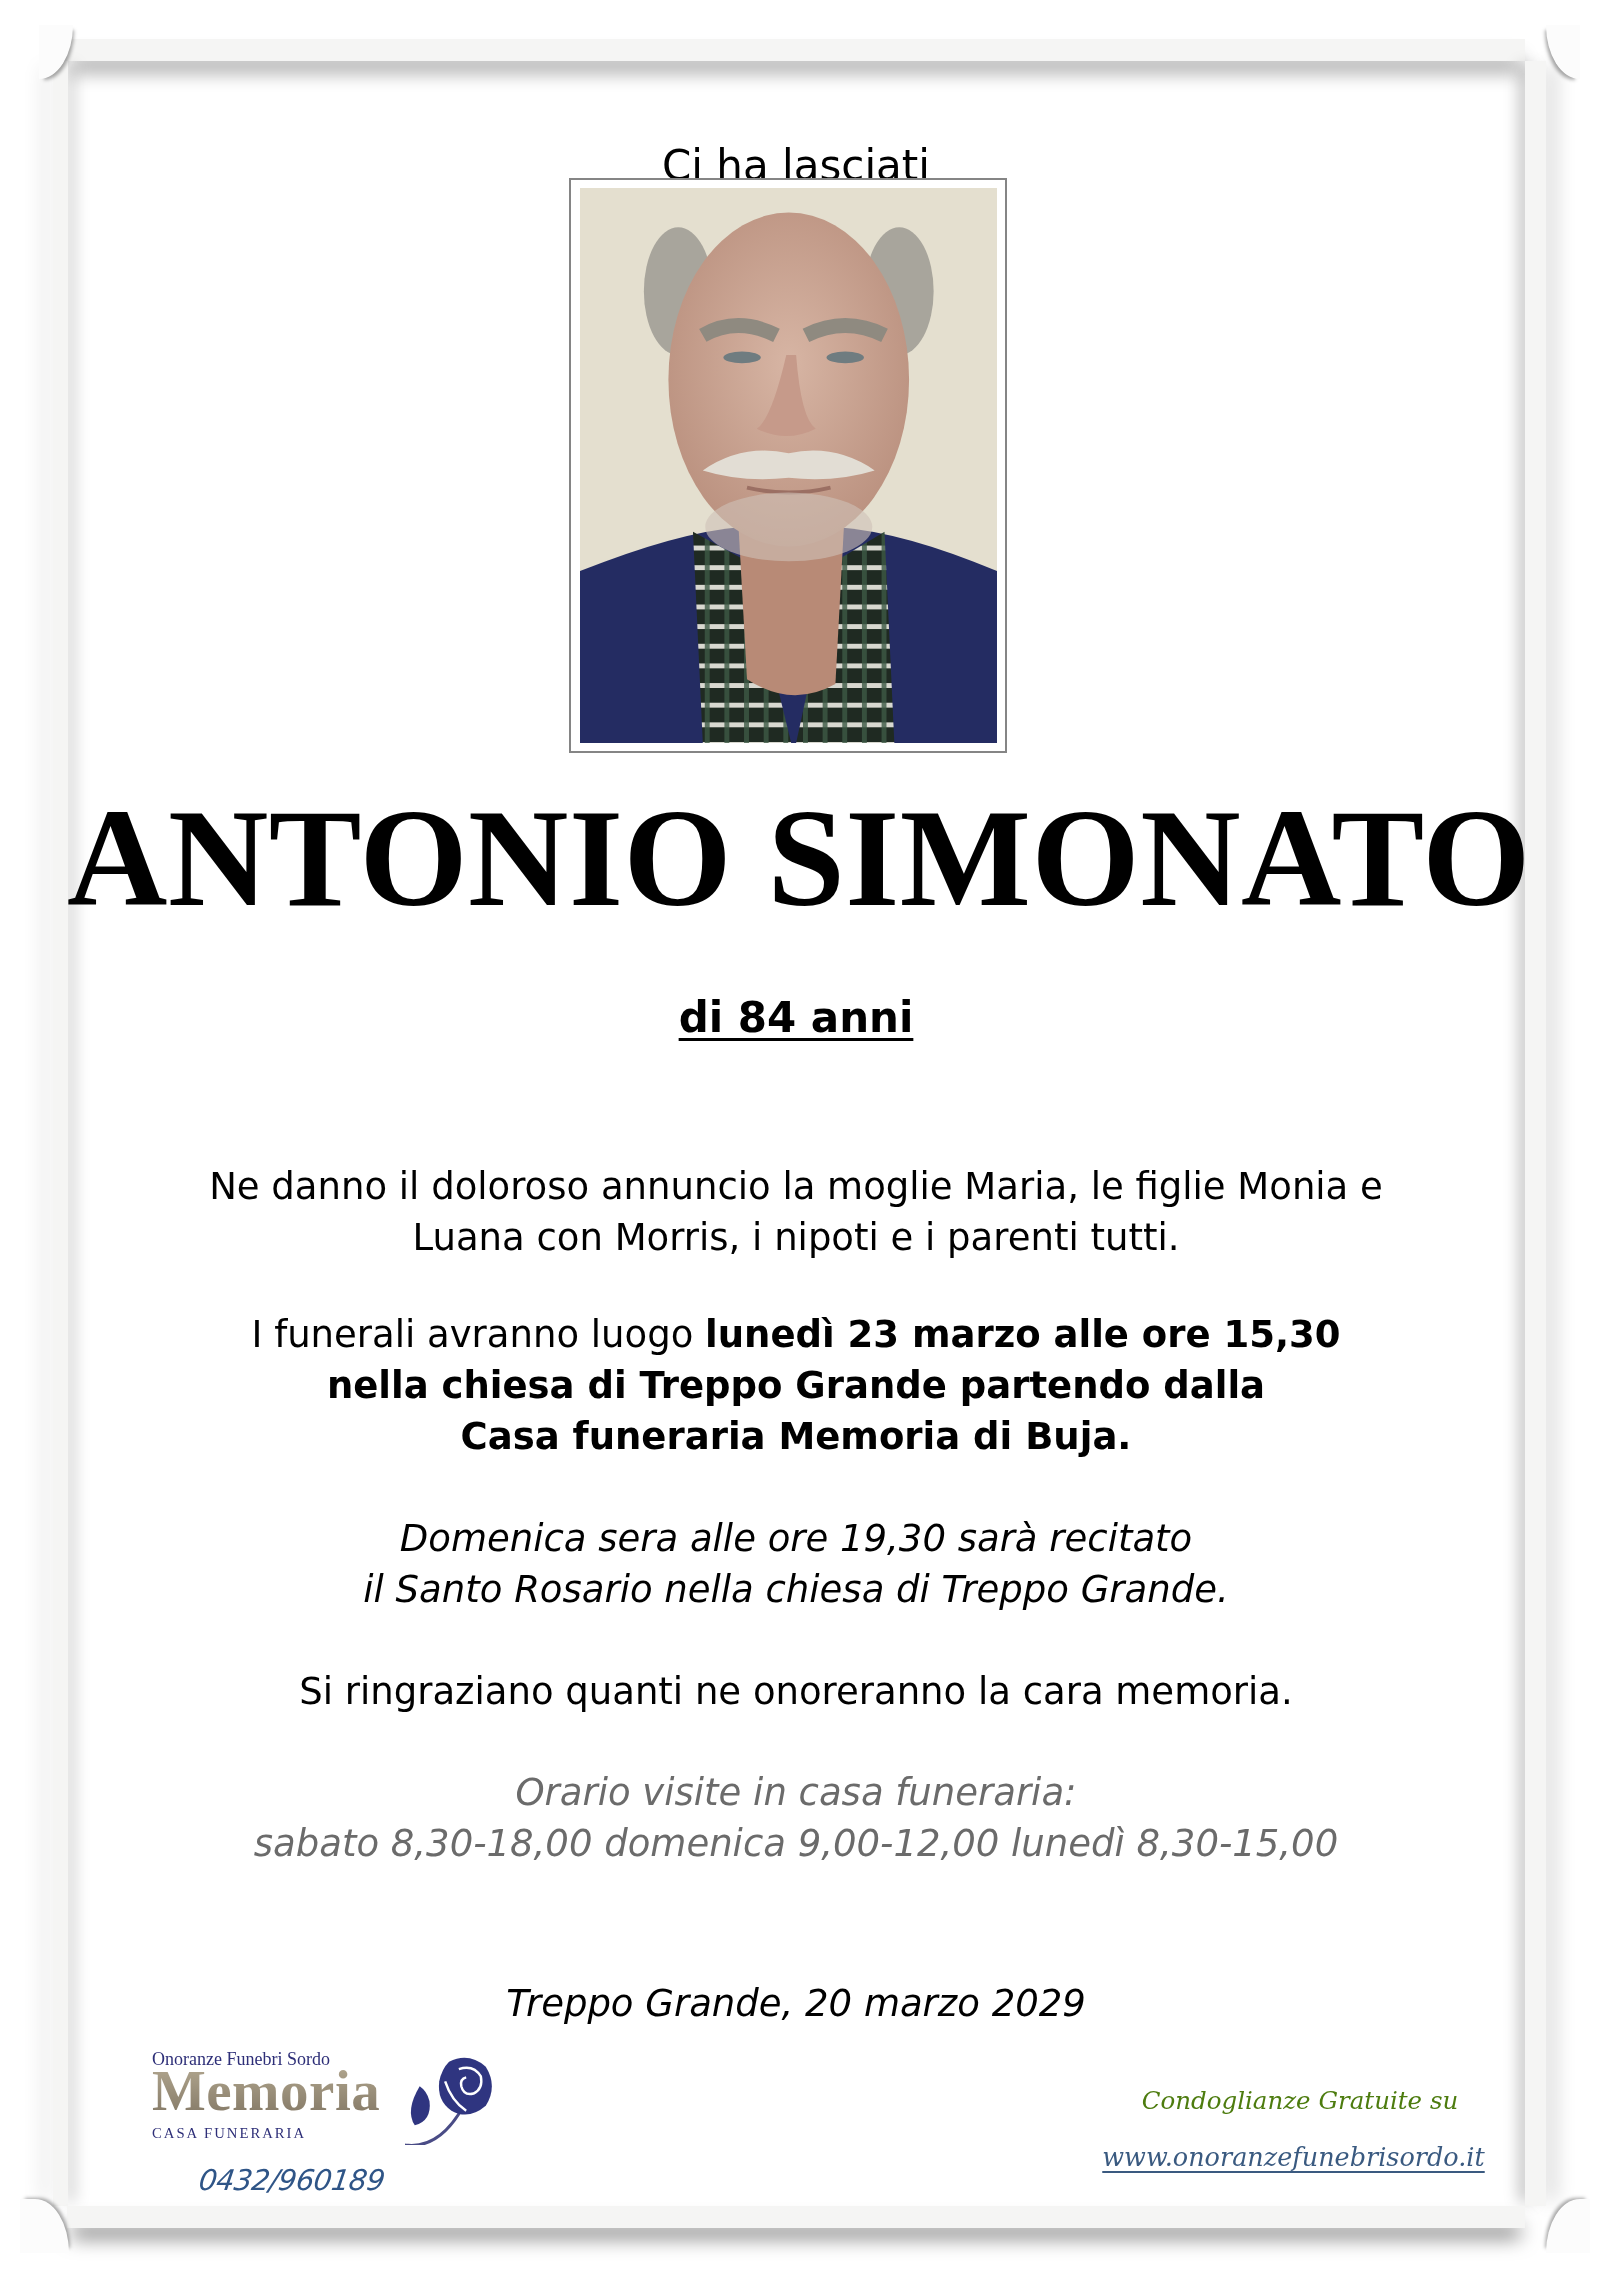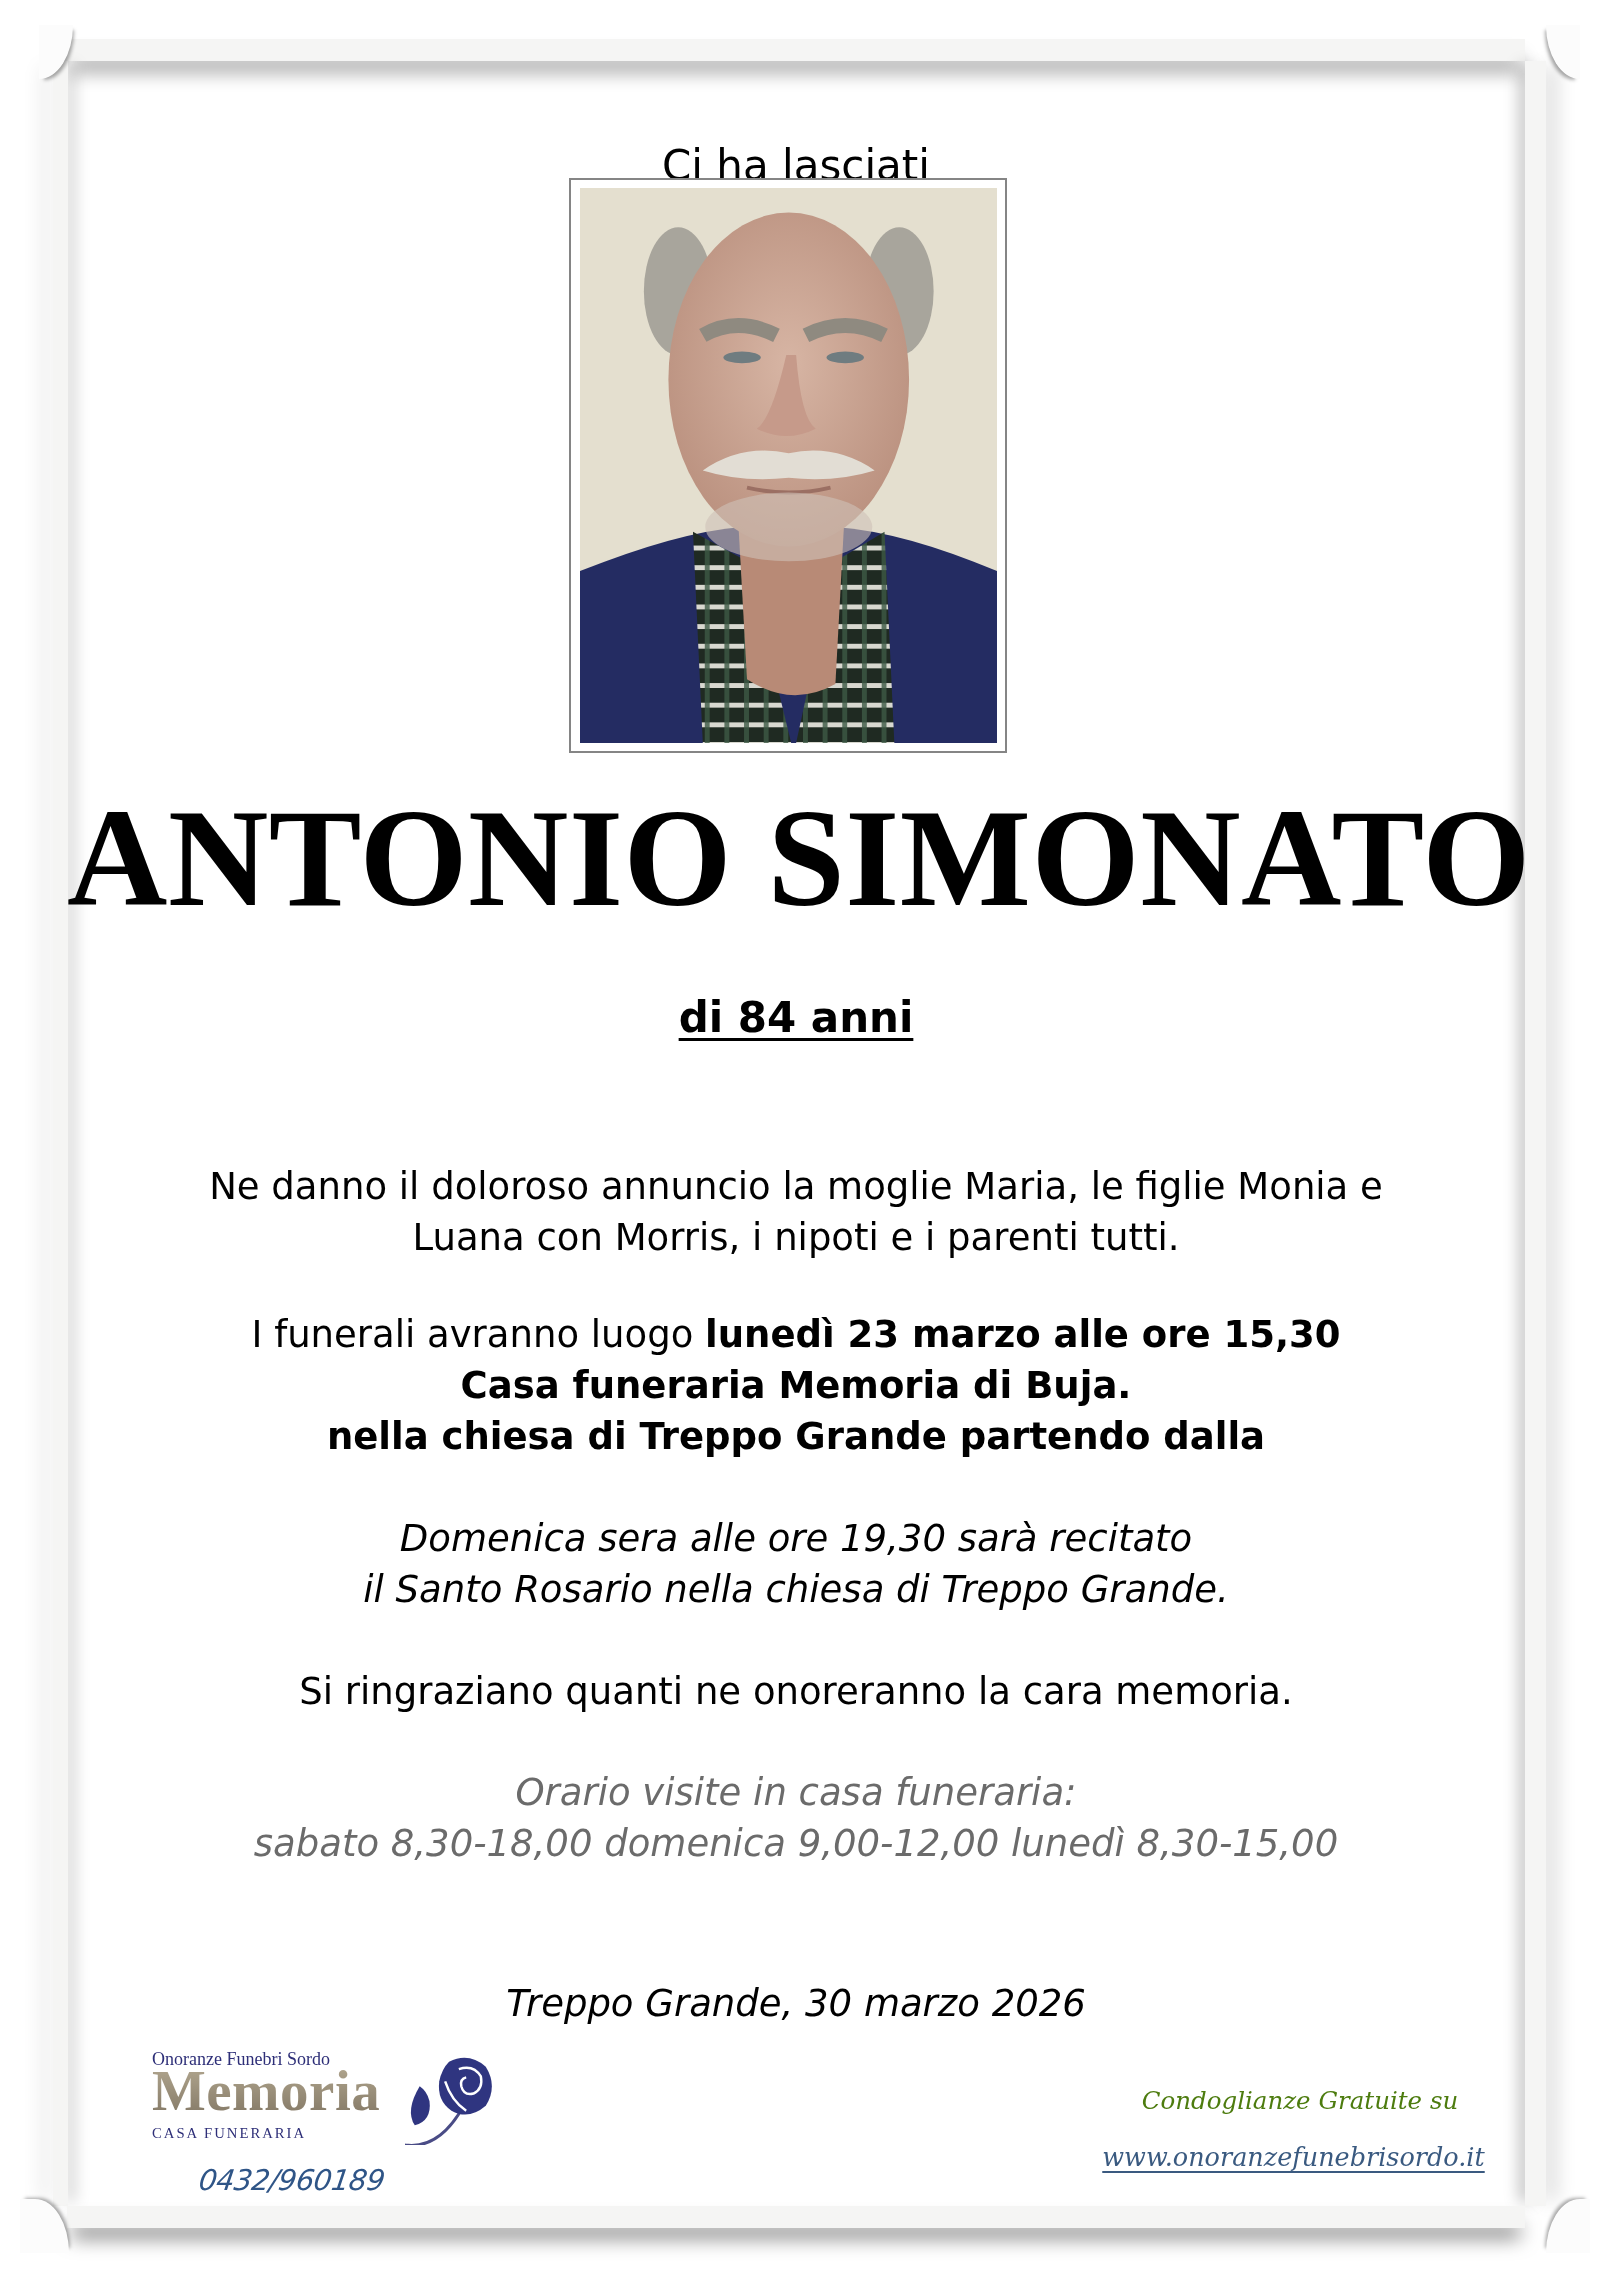--- a/index.html
+++ b/index.html
@@ -134,37 +134,37 @@
 
 <div class="center-line age"><span>di 84 anni</span></div>
 
 <div class="center-line para p-announce">
   <div>Ne danno il doloroso annuncio la moglie Maria, le figlie Monia e</div>
   <div>Luana con Morris, i nipoti e i parenti tutti.</div>
 </div>
 
 <div class="center-line para p-funeral">
   <div><span>I funerali avranno luogo </span><b>lunedì 23 marzo alle ore 15,30</b></div>
+  <div><b>nella chiesa di Treppo Grande partendo dalla</b></div>
   <div><b>Casa funeraria Memoria di Buja.</b></div>
-  <div><b>nella chiesa di Treppo Grande partendo dalla</b></div>
 </div>
 
 <div class="center-line para p-rosary">
   <div>Domenica sera alle ore 19,30 sarà recitato</div>
   <div>il Santo Rosario nella chiesa di Treppo Grande.</div>
 </div>
 
 <div class="center-line para p-thanks">Si ringraziano quanti ne onoreranno la cara memoria.</div>
 
 <div class="center-line para p-visits">
   <div>Orario visite in casa funeraria:</div>
   <div>sabato 8,30-18,00 domenica 9,00-12,00 lunedì 8,30-15,00</div>
 </div>
 
-<div class="center-line para p-date">Treppo Grande, 30 marzo 2026</div>
+<div class="center-line para p-date">Treppo Grande, 20 marzo 2029</div>
 
 <div class="logo">
   <div class="logo-top">Onoranze Funebri Sordo</div>
   <div class="logo-main">Memoria</div>
   <div class="logo-sub">CASA FUNERARIA</div>
   <svg class="logo-rose" viewBox="0 0 190 200">
 
     <path d="M-230 190 Q-120 160 0 200 Q70 210 120 120" stroke="#4a4c86" stroke-width="6" fill="none"></path>
 
     <path d="M-120 195 Q-150 240 -110 300 Q-80 250 -120 195 Z" fill="#a39a86"></path>

